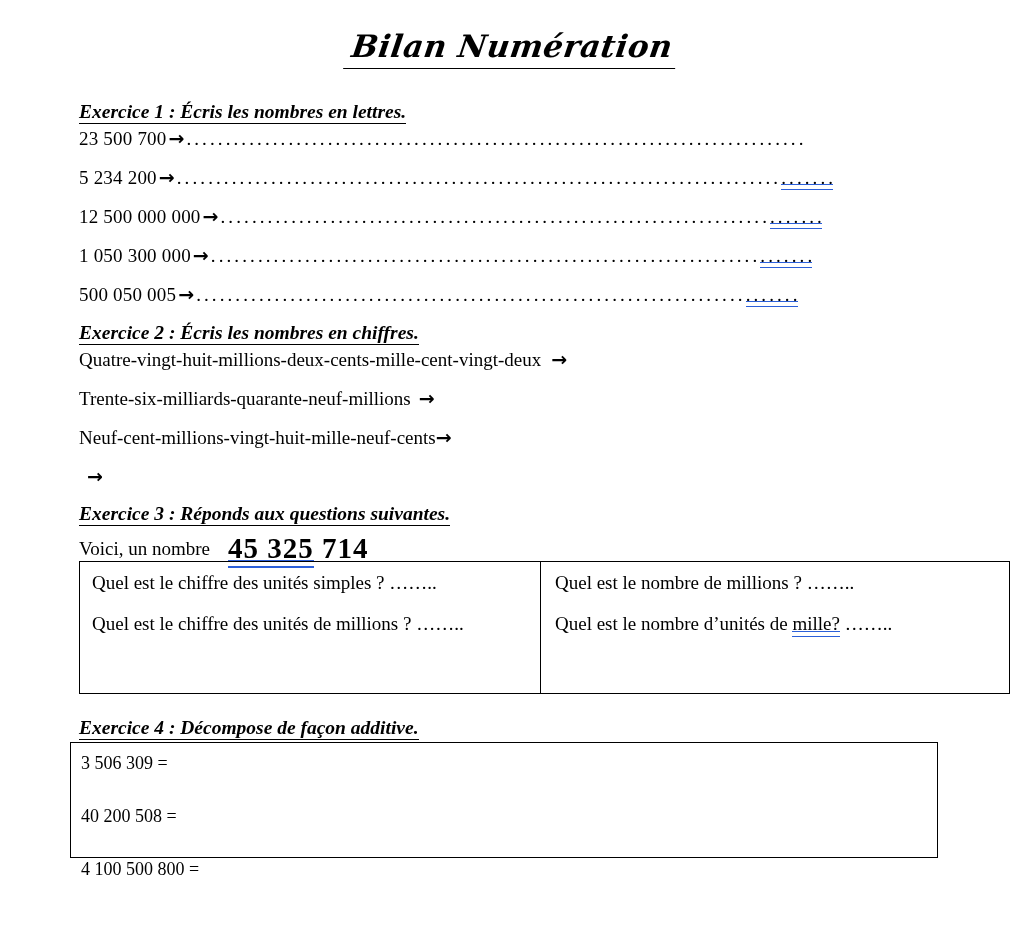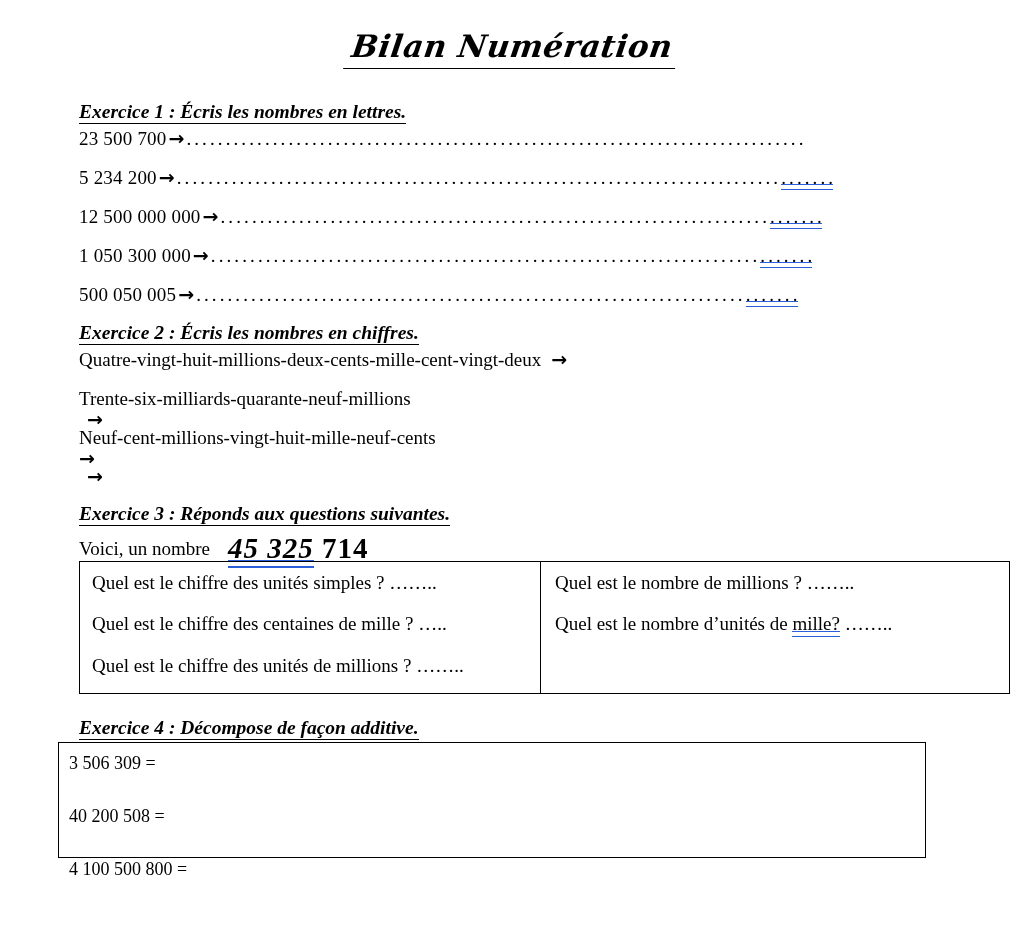--- a/index.html
+++ b/index.html
@@ -128,21 +128,20 @@
   .bignum {
     font-size: 29px;
     font-weight: 700;
     margin-left: 18px;
     letter-spacing: 1px;
     display: inline-block;
   }
   .bignum .seg-ul {
     position: relative;
     display: inline-block;
-    font-style: italic;
   }
   .bignum .seg-ul::after {
     content: "";
     position: absolute;
     left: 0;
     right: 0;
     bottom: -3px;
     height: 4px;
     border-top: 2px solid #2b5fd9;
     border-bottom: 2px solid #2b5fd9;
@@ -174,21 +173,21 @@
   .q-line {
     font-size: 19px;
     line-height: 1.12;
     margin-bottom: 20px;
     white-space: nowrap;
   }
 
   
   .decomp-box {
     position: absolute;
-    left: 58px;
+    left: 70px;
     top: 742px;
     width: 868px;
     height: 116px;
     border: 1.6px solid #000;
     box-sizing: border-box;
     padding: 10px 0 17px 10px;
   }
   .decomp-line {
     font-size: 18px;
     line-height: 1.12;
@@ -245,47 +244,46 @@
 
   <div class="ex-head" style="top:322px;">
     <span>Exercice 2 : Écris les nombres en chiffres.</span>
   </div>
 
   <div class="row" style="top:349px;">
     <span>Quatre-vingt-huit-millions-deux-cents-mille-cent-vingt-deux</span>
     <span class="arrow" style="padding-left:10px;">→</span>
   </div>
 
-  <div class="row" style="top:388px;flex-direction:column;">
+  <div class="row" style="top:388px;">
     <span>Trente-six-milliards-quarante-neuf-millions</span>
     <span class="arrow" style="padding-left:8px;">→</span>
   </div>
 
-  <div class="row" style="top:427px;flex-direction:column;">
+  <div class="row" style="top:427px;">
     <span>Neuf-cent-millions-vingt-huit-mille-neuf-cents</span>
     <span class="arrow" style="padding-left:0px;">→</span>
   </div>
 
   <div class="row" style="top:466px;">
     <span class="arrow" style="padding-left:8px;">→</span>
   </div>
 
   <div class="ex-head" style="top:503px;">
     <span>Exercice 3 : Réponds aux questions suivantes.</span>
   </div>
 
   <div class="voici-row">
     <span class="voici-label">Voici, un nombre</span>
     <span class="bignum"><span class="seg-ul">45  325</span><span>  714</span></span>
   </div>
 
   <div class="q-table">
     <div class="q-cell left">
       <div class="q-line"><span>Quel est le chiffre des unités simples ? </span><span>……..</span></div>
-      <div class="q-line"><span>Quel est le chiffre des centaines de mille ? </span><span>…..</span></div>
       <div class="q-line"><span>Quel est le chiffre des unités de millions ? </span><span>……..</span></div>
     </div>
     <div class="q-cell right">
       <div class="q-line"><span>Quel est le nombre de millions ? </span><span>……..</span></div>
       <div class="q-line"><span>Quel est le nombre d’unités de </span><span class="blue-ul">mille?</span><span> ……..</span></div>
     </div>
   </div>
 
   <div class="ex-head" style="top:717px;">
     <span>Exercice 4 : Décompose de façon additive.</span>

